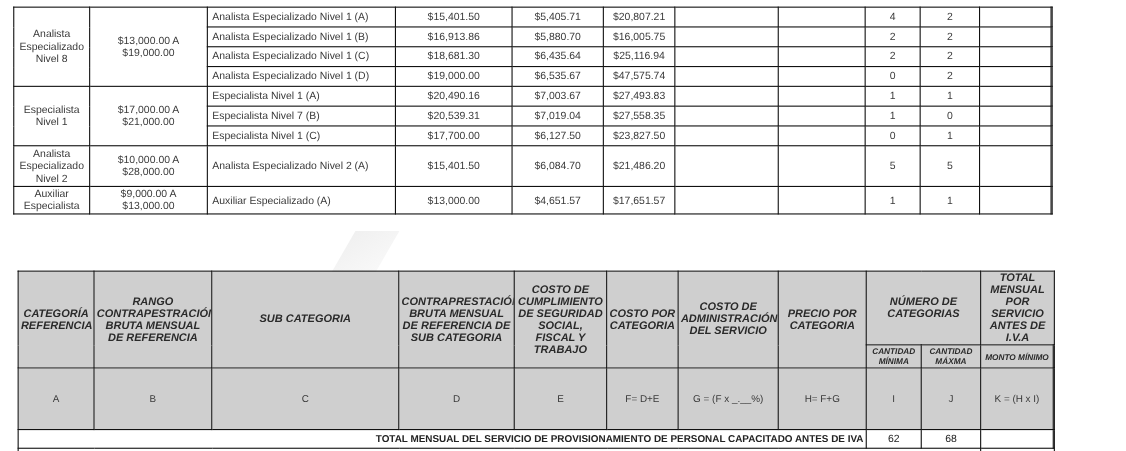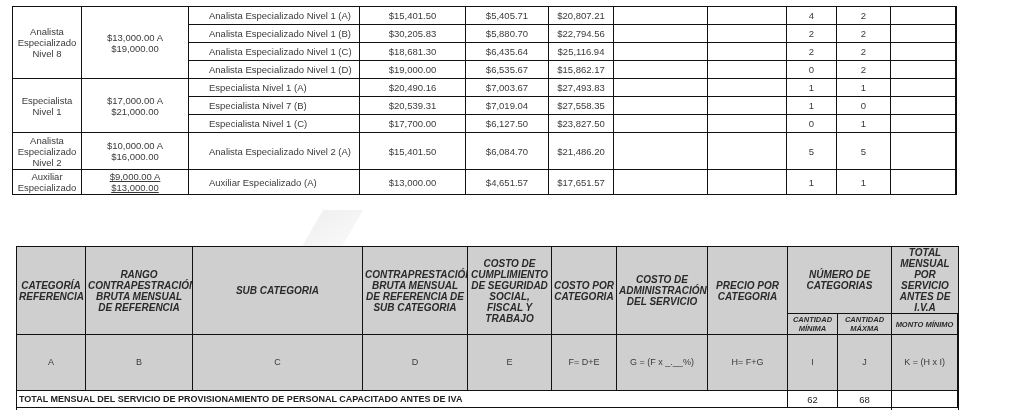--- a/index.html
+++ b/index.html
@@ -1,26 +1,26 @@
 <!DOCTYPE html>
 <html><head>
 <meta charset="utf-8">
 <style>
   html, body { margin:0; padding:0; background:#ffffff; }
   body { width:1024px; height:410px; position:relative; overflow:hidden; font-family:"Liberation Sans", sans-serif; color:#3a3a3a; }
   table { border-collapse:collapse; position:absolute; table-layout:fixed; }
   td, th { border:1.5px solid #111; padding:0 2px; font-size:9.5px; text-align:center; vertical-align:middle; line-height:11px; overflow:hidden; }
   #top-table { left:12px; top:6px; width:944px; }
   #top-table td { height:17px; }
-  #top-table td.sub { text-align:left; padding-left:20px; }
+  #top-table td.sub { text-align:left; padding-left:4px; }
   #bottom-table { left:16px; top:246px; width:942px; }
   #bottom-table th { background:#cfcfcf; font-style:italic; font-weight:bold; color:#2a2a2a; font-size:10px; line-height:11px; }
   #bottom-table th.small { font-size:7.5px; line-height:9px; }
   #bottom-table td.code { background:#cfcfcf; height:17px; font-size:9px; }
-  #bottom-table td.total-label { text-align:left; font-weight:bold; font-size:9px; padding-right:2px; height:16px; color:#222; }
+  #bottom-table td.total-label { text-align:right; font-weight:bold; font-size:9px; padding-right:2px; height:16px; color:#222; }
   #bottom-table td.bold { font-weight:normal; font-size:9.5px; color:#222; }
   .watermark { position:absolute; left:300px; top:210px; width:40px; height:80px; background:linear-gradient(135deg, rgba(230,230,230,0.6), rgba(245,245,245,0.2)); transform:skewX(-30deg); }
 </style>
 </head>
 <body>
 
 <div class="watermark"></div>
 
 <table id="top-table">
   <colgroup>
@@ -47,23 +47,23 @@
         <td>$20,807.21</td>
         <td></td>
         <td></td>
         <td>4</td>
         <td>2</td>
         <td></td>
         <td></td>
       </tr>
       <tr>
         <td class="sub">Analista Especializado Nivel 1 (B)</td>
-        <td>$30,205.83</td>
+        <td>$16,913.86</td>
         <td>$5,880.70</td>
-        <td>$22,794.56</td>
+        <td>$16,005.75</td>
         <td></td>
         <td></td>
         <td>2</td>
         <td>2</td>
         <td></td>
         <td></td>
       </tr>
       <tr>
         <td class="sub">Analista Especializado Nivel 1 (C)</td>
         <td>$18,681.30</td>
@@ -73,21 +73,21 @@
         <td></td>
         <td>2</td>
         <td>2</td>
         <td></td>
         <td></td>
       </tr>
       <tr>
         <td class="sub">Analista Especializado Nivel 1 (D)</td>
         <td>$19,000.00</td>
         <td>$6,535.67</td>
-        <td>$15,862.17</td>
+        <td>$47,575.74</td>
         <td></td>
         <td></td>
         <td>0</td>
         <td>2</td>
         <td></td>
         <td></td>
       </tr>
       <tr>
         <td rowspan="3">Especialista Nivel 1</td>
         <td rowspan="3" style="padding: 4px 16px;">$17,000.00 A $21,000.00</td>
@@ -121,35 +121,35 @@
         <td>$23,827.50</td>
         <td></td>
         <td></td>
         <td>0</td>
         <td>1</td>
         <td></td>
         <td></td>
       </tr>
       <tr>
         <td rowspan="1">Analista Especializado Nivel 2</td>
-        <td rowspan="1" style="padding: 0px 16px;">$10,000.00 A $16,000.00</td>
+        <td rowspan="1" style="padding: 0px 16px;">$10,000.00 A $28,000.00</td>
         <td class="sub" style="height: 36px; margin-left: 21px;">Analista Especializado Nivel 2 (A)</td>
         <td>$15,401.50</td>
         <td>$6,084.70</td>
         <td>$21,486.20</td>
         <td></td>
         <td></td>
         <td>5</td>
         <td>5</td>
         <td></td>
         <td></td>
       </tr>
       <tr>
-        <td rowspan="1">Auxiliar Especializado</td>
-        <td rowspan="1" style="padding: 0px 16px; text-decoration: underline;">$9,000.00 A $13,000.00</td>
+        <td rowspan="1">Auxiliar Especialista</td>
+        <td rowspan="1" style="padding: 0px 16px;">$9,000.00 A $13,000.00</td>
         <td class="sub" style="height: 24px;">Auxiliar Especializado (A)</td>
         <td>$13,000.00</td>
         <td>$4,651.57</td>
         <td>$17,651.57</td>
         <td></td>
         <td></td>
         <td>1</td>
         <td>1</td>
         <td></td>
         <td></td>

